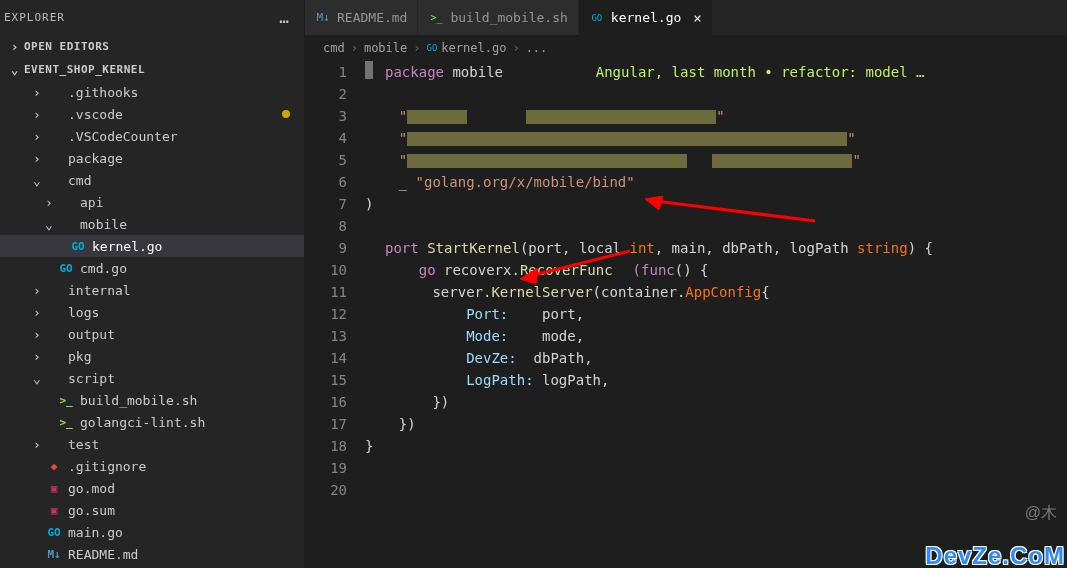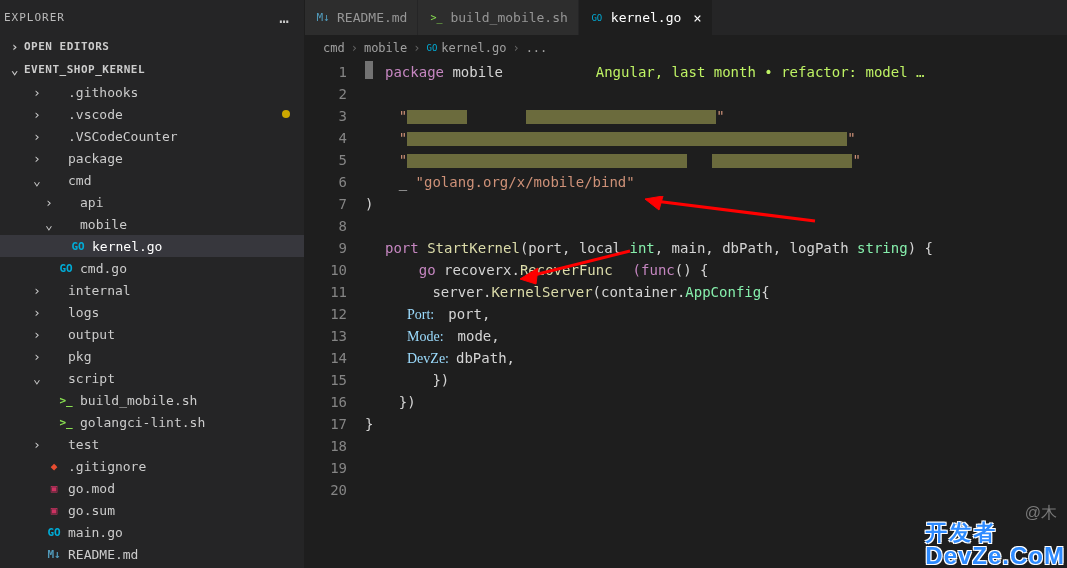--- a/index.html
+++ b/index.html
@@ -126,24 +126,24 @@
       width: 60px;
       text-align: right;
       color: #858585;
       padding-right: 18px;
       user-select: none;
     }
     .gutter div { height: 22px; }
     .code { flex: 1; position: relative; }
     .code-line { height: 22px; white-space: pre; }
     .kw { color: #c586c0; margin-left: 20px; }
-    .type { color: #86efac; }
+    .type { color: #f97316; }
     .func-name { color: #dcdcaa; }
     .str { color: #ce9178; }
-    .ident { color: #9cdcfe; font-family: Liberation Serif, serif; }
+    .ident { color: #9cdcfe; }
     .plain { color: #d4d4d4; }
     .dim { color: #bef264; }
     .curs {
       position: absolute;
       left: 0px;
       top: 0;
       width: 8px;
       height: 18px;
       background: rgba(200,200,200,0.5);
     }
@@ -370,34 +370,34 @@
       <div class="code-line">    <span class="str">"</span><span class="redacted" style="width:280px;"></span>&nbsp;&nbsp;&nbsp;<span class="redacted" style="width:140px;"></span><span class="str">"</span></div>
       <div class="code-line"><span class="plain">    _ </span><span class="str">"golang.org/x/mobile/bind"</span></div>
       <div class="code-line"><span class="plain">)</span></div>
       <div class="code-line"></div>
       <div class="code-line"><span class="kw">port</span><span class="func-name"> StartKernel</span><span class="plain">(port, local </span><span class="type">int</span><span class="plain">, main, dbPath, logPath </span><span class="type">string</span><span class="plain">) {</span></div>
       <div class="code-line"><span class="kw">    go</span><span class="plain"> recoverx.</span><span class="func-name">RecoverFunc</span><span class="kw">(func</span><span class="plain">() {</span></div>
       <div class="code-line"><span class="plain">        server.</span><span class="func-name">KernelServer</span><span class="plain">(container.</span><span class="type">AppConfig</span><span class="plain">{</span></div>
       <div class="code-line"><span class="ident">            Port:    </span><span class="plain">port</span><span class="plain">,</span></div>
       <div class="code-line"><span class="ident">            Mode:    </span><span class="plain">mode</span><span class="plain">,</span></div>
       <div class="code-line"><span class="ident">            DevZe:  </span><span class="plain">dbPath</span><span class="plain">,</span></div>
+      <div class="code-line"><span class="ident">            LogPath: </span><span class="plain">logPath</span><span class="plain">,</span></div>
       <div class="code-line"><span class="plain">        })</span></div>
       <div class="code-line"><span class="plain">    })</span></div>
       <div class="code-line"><span class="plain">}</span></div>
       <div class="code-line"></div>
 
       <svg class="arrow" style="left:280px; top:135px;" width="180" height="30">
         <line x1="170" y1="25" x2="10" y2="5" stroke="#ff0000" stroke-width="3"></line>
         <polygon points="0,3 18,0 14,14" fill="#ff0000"></polygon>
       </svg>
       <svg class="arrow" style="left:155px; top:185px;" width="120" height="40">
         <line x1="110" y1="5" x2="10" y2="30" stroke="#ff0000" stroke-width="3"></line>
         <polygon points="0,33 18,22 16,38" fill="#ff0000"></polygon>
       </svg>
     </div>
   </div>
 </div>
 
 <div class="watermark-text">@木</div>
 <div class="watermark-logo">
-  <div class="wm-top">开发者</div>
   <div class="wm-bot">DevZe.CoM</div>
 </div>
 
 </body></html>

